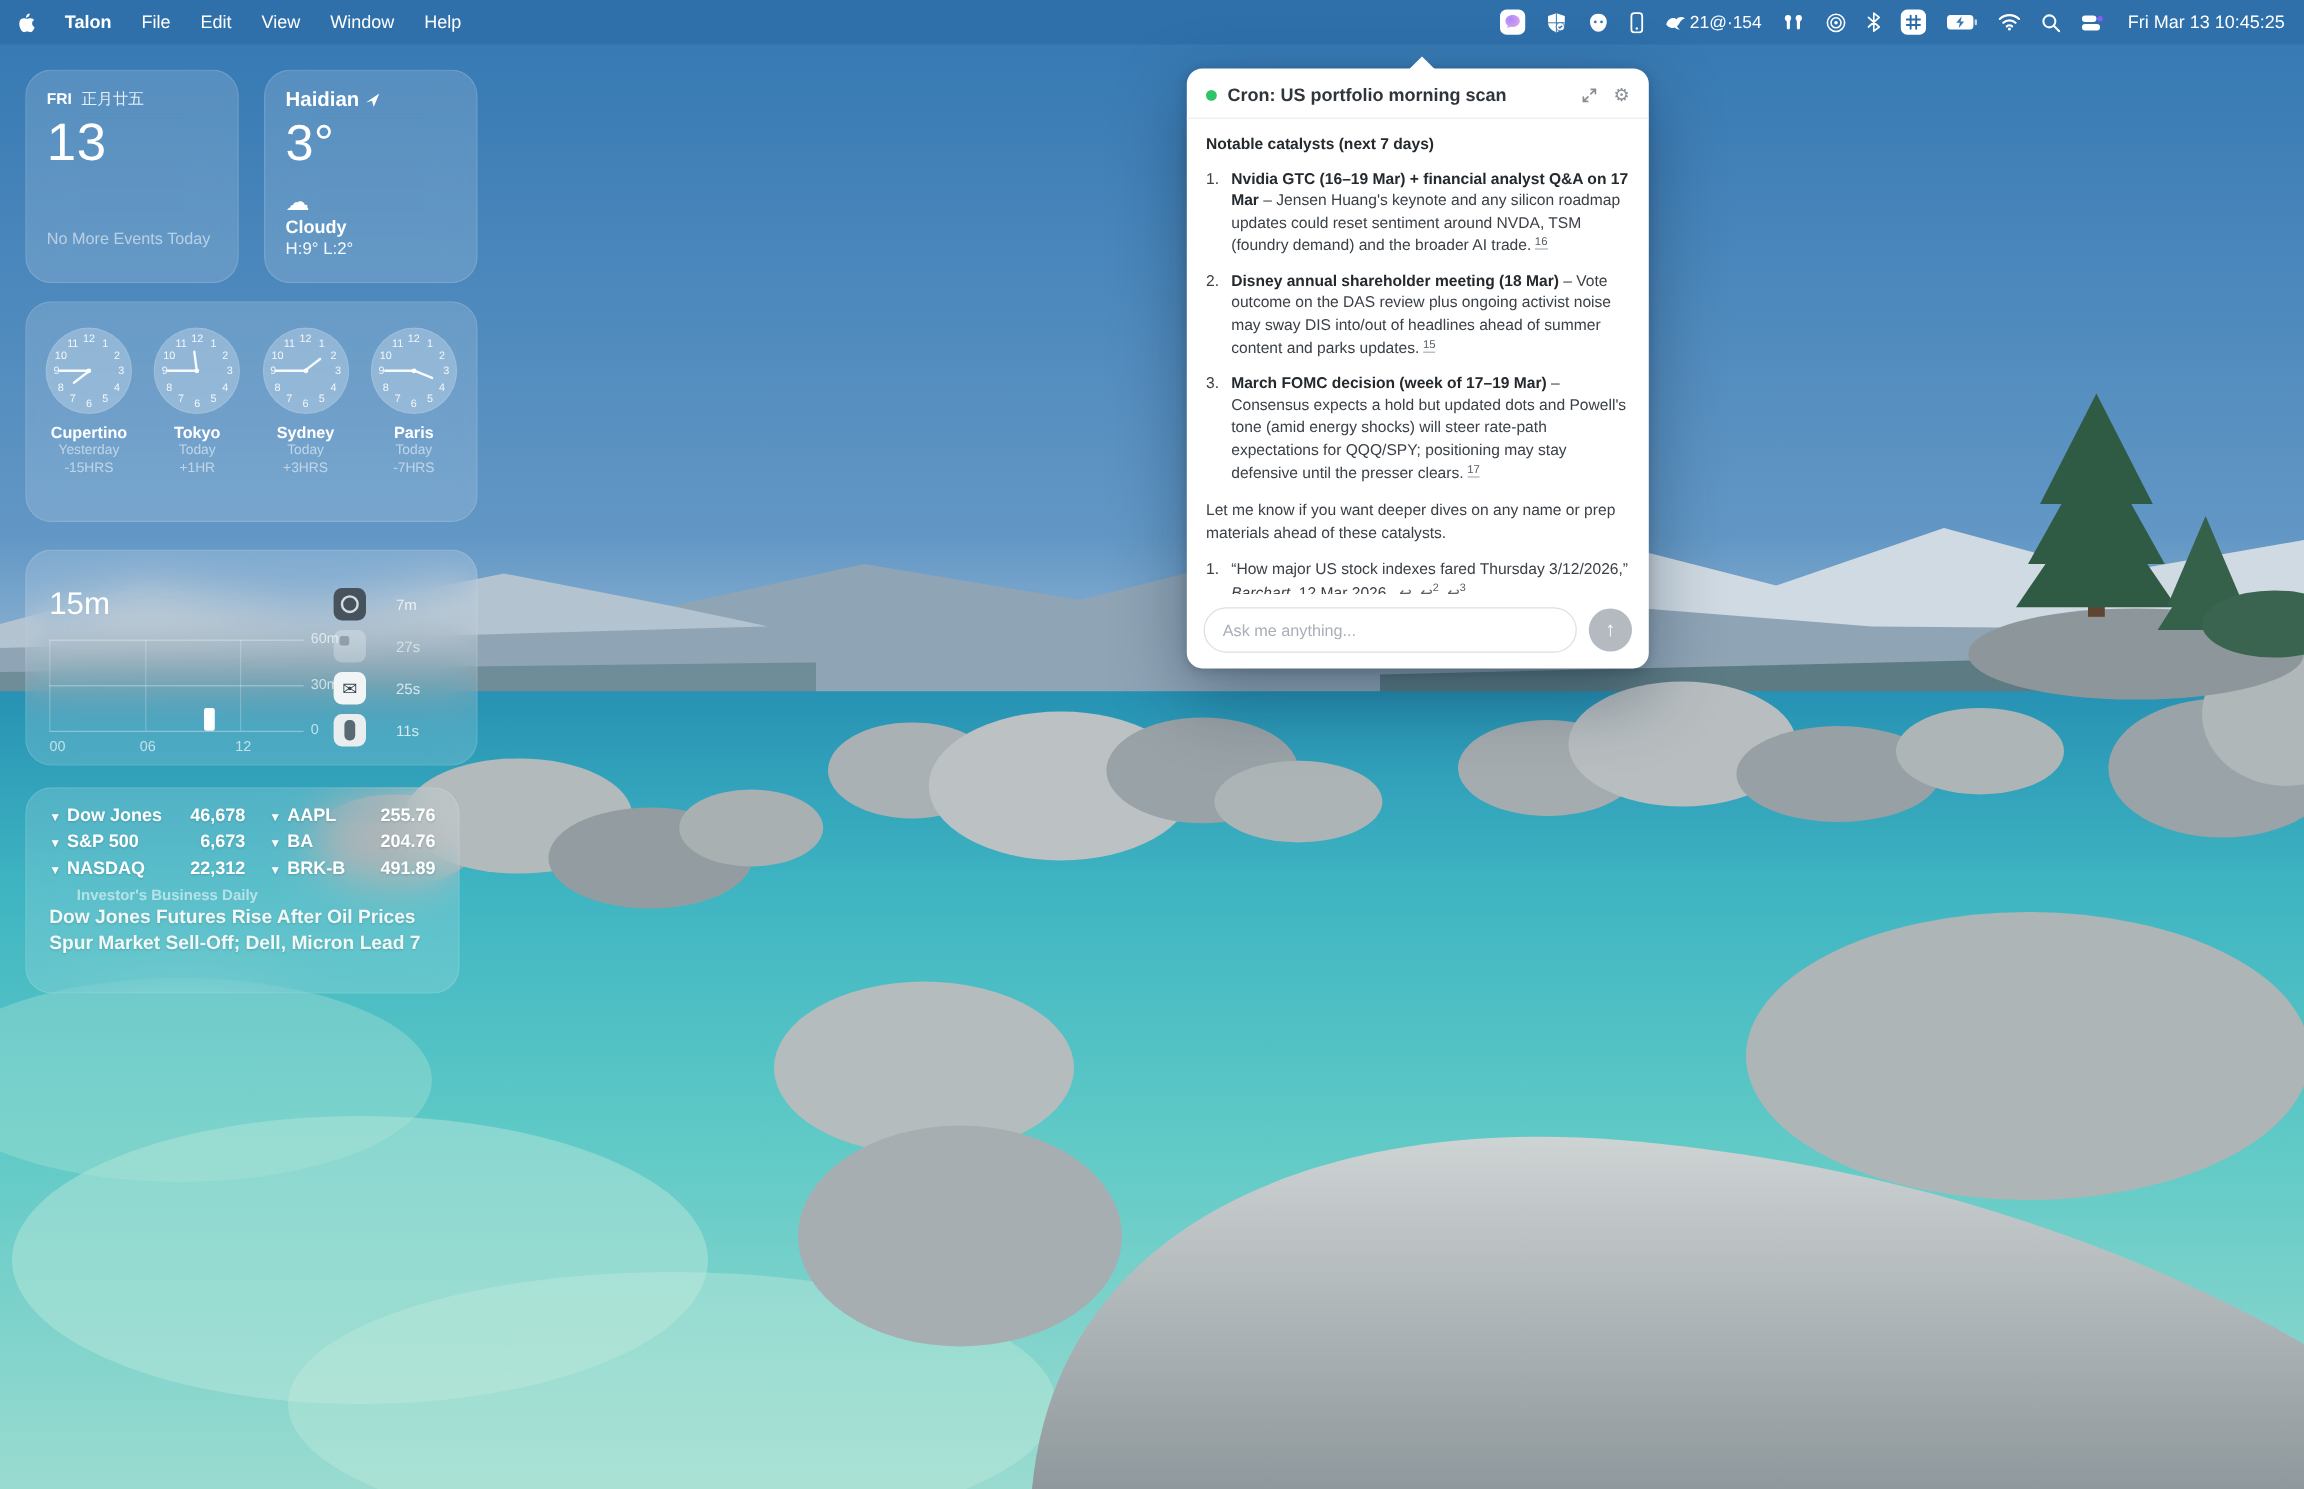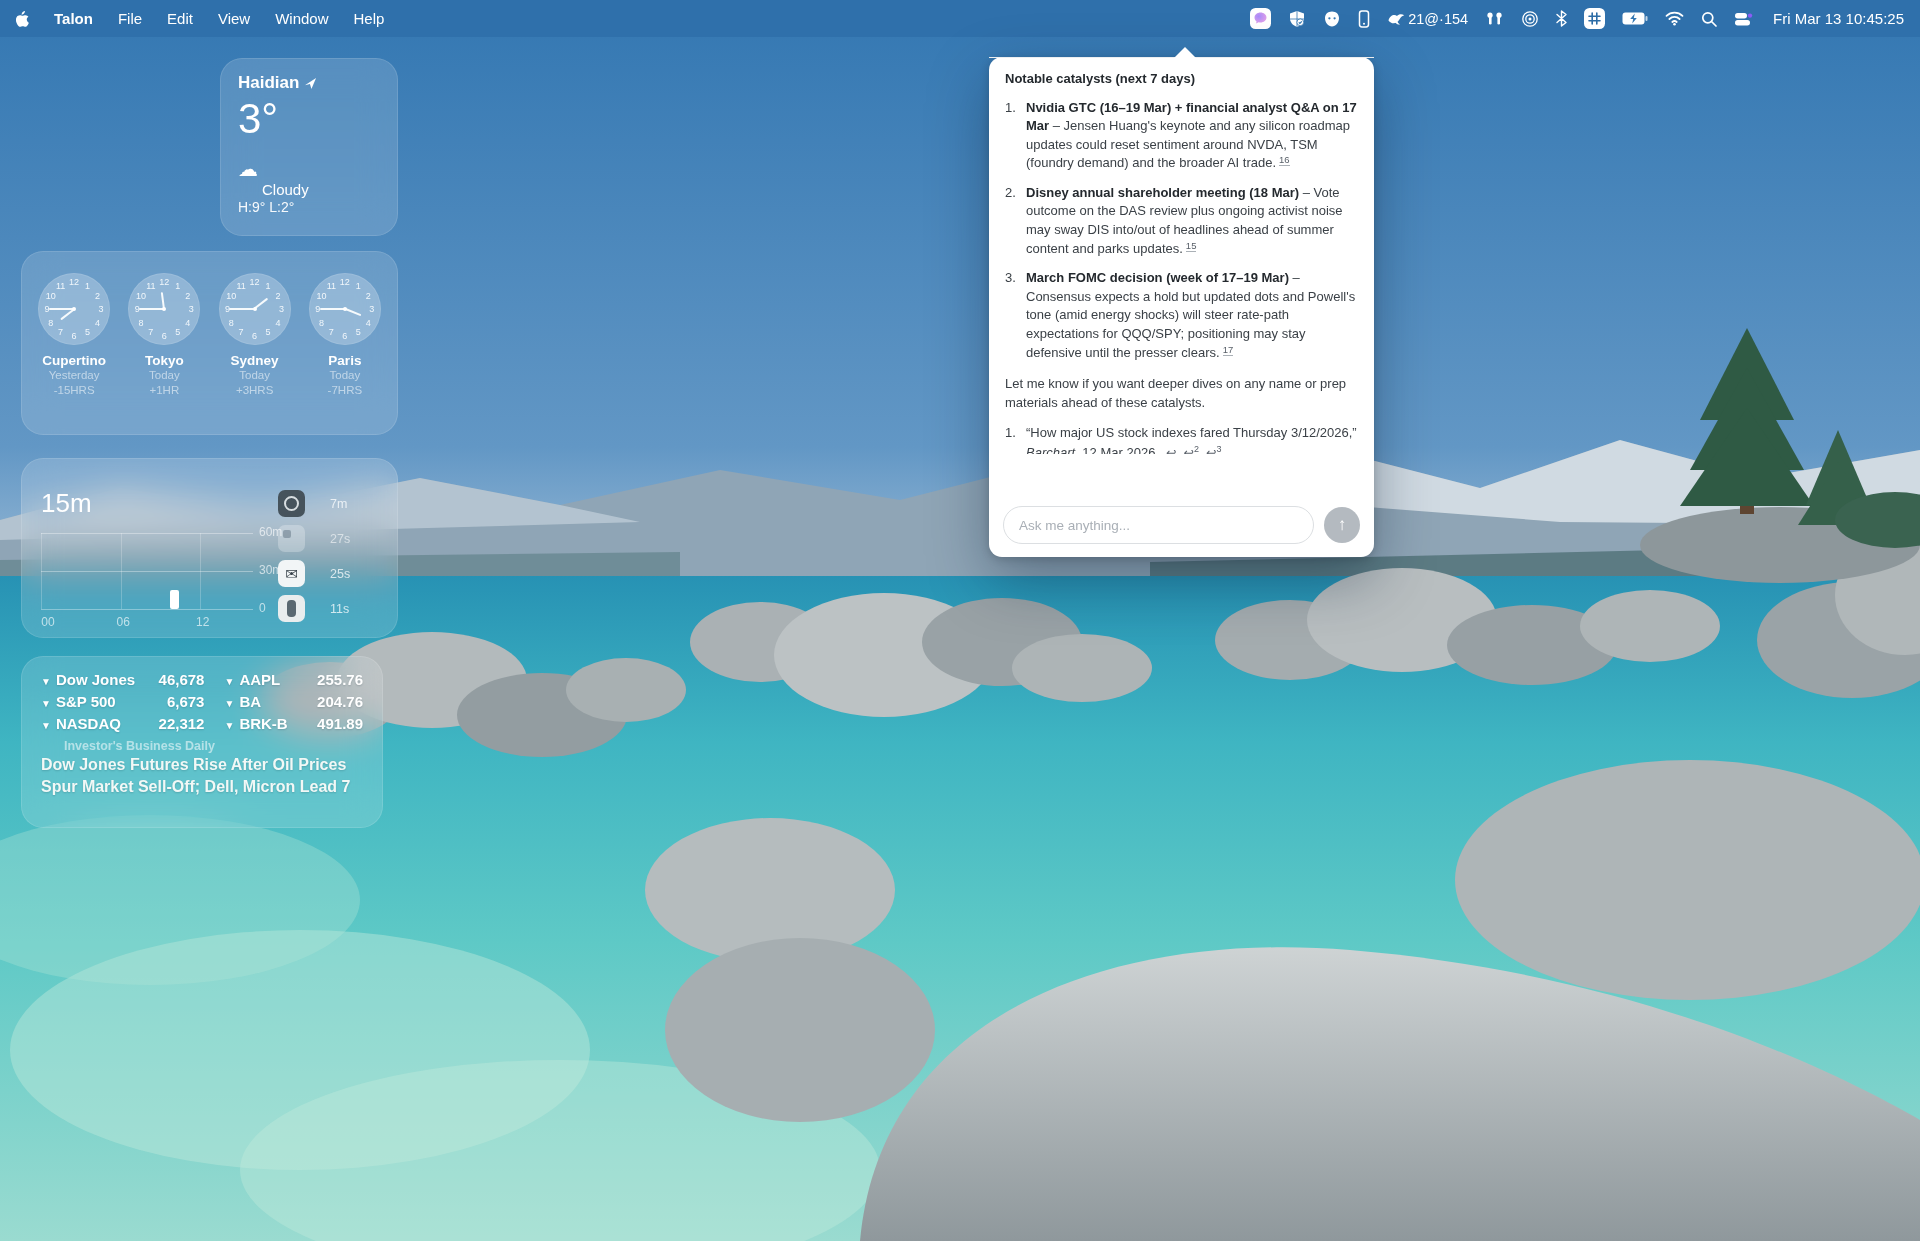--- a/index.html
+++ b/index.html
@@ -26,21 +26,21 @@
   .w-cal { left:21px; top:58px; width:178px; height:178px; padding:16px 18px; }
   .w-cal .row1 { display:flex; gap:8px; align-items:baseline; font-size:13px; font-weight:700; }
   .w-cal .lunar { font-weight:400; opacity:.85; }
   .w-cal .day { font-size:44px; font-weight:300; margin-top:2px; letter-spacing:.5px; }
   .w-cal .empty { position:absolute; left:18px; bottom:30px; font-size:13.5px; color:rgba(255,255,255,.55); }
 
   .w-weather { left:220px; top:58px; width:178px; height:178px; padding:15px 18px; }
   .w-weather .loc { font-size:17px; font-weight:600; display:flex; align-items:center; gap:5px; }
   .w-weather .temp { font-size:42px; font-weight:300; margin-top:2px; }
   .w-weather .cloud { font-size:20px; line-height:1; margin-top:16px; }
-  .w-weather .cond { font-size:15px; font-weight:400; margin-top:2px;margin-left:24px; }
+  .w-weather .cond { font-size:15px; font-weight:700; margin-top:2px; }
   .w-weather .hilo { font-size:14px; margin-top:1px; opacity:.95; }
 
   .w-clocks { left:21px; top:251px; width:377px; height:184px; display:flex; justify-content:space-around; padding:22px 8px 10px; }
   .city { width:86px; text-align:center; }
   .clock { position:relative; width:72px; height:72px; margin:0 auto; border-radius:50%;
            background:rgba(255,255,255,0.26); box-shadow:inset 0 0 0 1px rgba(255,255,255,.1); }
   .numeral { position:absolute; font-size:9px; color:#f2f7fb; transform:translate(-50%,-50%); }
   .hand { position:absolute; left:calc(50% - 1.2px); bottom:50%; width:2.4px; background:#f6fafc;
           border-radius:2px; transform-origin:50% 100%; }
   .hand-hour { height:17px; }
@@ -284,20 +284,28 @@
         <svg width="20" height="16" viewBox="0 0 20 16">
             <rect x="1" y="2" width="12" height="5.4" rx="2.7" fill="#fff"></rect>
             <rect x="1" y="9" width="15" height="5.4" rx="2.7" fill="#fff"></rect>
             <circle cx="16" cy="4.6" r="2.2" fill="#8b5cf6"></circle>
           </svg>
       </span>
       <span class="mb-clock">Fri Mar 13 10:45:25</span>
     </div>
   </div>
 
+  <div class="widget w-cal">
+    <div class="row1">
+      <span>FRI</span>
+      <span class="lunar">正月廿五</span>
+    </div>
+    <div class="day">13</div>
+    <div class="empty">No More Events Today</div>
+  </div>
 
   <div class="widget w-weather">
     <div class="loc">
       <span>Haidian</span>
       <svg width="13" height="13" viewBox="0 0 14 14">
           <path d="M1 9 L13 1 L8 13 L6.4 7.6 Z" fill="#fff"></path>
         </svg>
     </div>
     <div class="temp">3°</div>
     <div class="cloud">☁</div>
@@ -476,20 +484,30 @@
           <span class="tri">▼</span>
           <span>BRK-B</span>
           <span class="sval">491.89</span>
         </span>
     </div>
     <div class="news-src">Investor's Business Daily</div>
     <div class="news-hl">Dow Jones Futures Rise After Oil Prices Spur Market Sell-Off; Dell, Micron Lead 7 Stocks T…</div>
   </div>
 
   <div class="popover">
+    <div class="pop-header">
+      <span class="status-dot"></span>
+      <span class="pop-title">Cron: US portfolio morning scan</span>
+      <button class="hbtn">
+        <svg width="15" height="15" viewBox="0 0 15 15">
+            <path d="M9 2.5h3.5V6 M12.5 2.5L8.7 6.3 M6 12.5H2.5V9 M2.5 12.5l3.8-3.8" fill="none" stroke="#878e95" stroke-width="1.4" stroke-linecap="round"></path>
+          </svg>
+      </button>
+      <button class="hbtn gear">⚙</button>
+    </div>
     <div class="pop-divider"></div>
     <div class="pop-content">
       <div class="pop-heading">Notable catalysts (next 7 days)</div>
 
       <div class="li">
         <span class="num">1.</span>
         <span class="body"><b>Nvidia GTC (16–19 Mar) + financial analyst Q&amp;A on 17 Mar</b><span> – Jensen Huang's keynote and any silicon roadmap updates could reset sentiment around NVDA, TSM (foundry demand) and the broader AI trade.</span><a class="cite" href="#">16</a></span>
       </div>
       <div class="li">
         <span class="num">2.</span>

